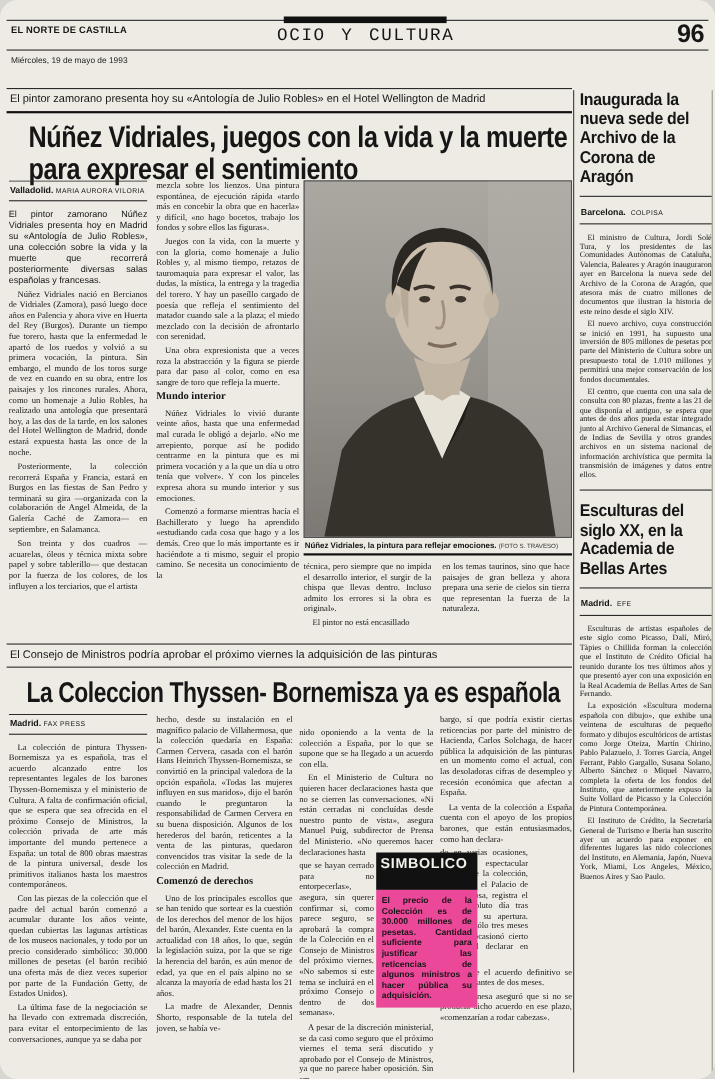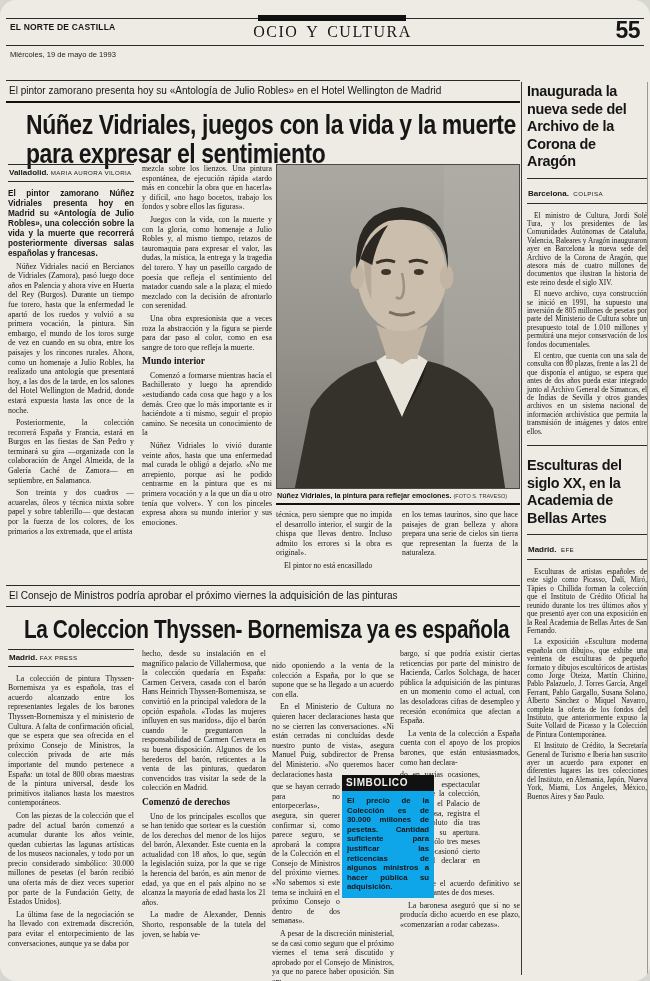--- a/index.html
+++ b/index.html
@@ -5,59 +5,59 @@
   html,body{margin:0;padding:0;background:#d8d6d0;}
   .page{position:relative;width:650px;height:981px;background:#edebe4;color:#161616;
         font-family:"Liberation Serif",serif;overflow:hidden;border-radius:16px;}
   .rule{position:absolute;border-top:1px solid #2a2a2a;}
   
   .mast-left{position:absolute;left:10px;top:22px;font-family:"Liberation Sans",sans-serif;}
   .mast-paper{font-weight:bold;font-size:8.5px;letter-spacing:.2px;}
   .mast-date{font-size:7.6px;margin-top:18px;color:#222;}
   .section-bar{position:absolute;left:258px;top:15px;width:148px;height:6px;background:#111;}
   .section-title{position:absolute;left:240px;top:23px;width:185px;text-align:center;
-        font-family:Liberation Serif, serif;font-size:16px;letter-spacing:1.5px;word-spacing:3px;}
+        font-family:Liberation Mono, monospace;font-size:16px;letter-spacing:1.5px;word-spacing:3px;}
   .page-num{position:absolute;right:10px;top:17px;font-family:"Liberation Sans",sans-serif;
         font-weight:bold;font-size:23px;letter-spacing:-.5px;}
   
   .kicker{font-family:"Liberation Sans",sans-serif;font-size:10px;padding:4px 3px 5px 3px;}
   .byline{border-top:1px solid #2a2a2a;border-bottom:1px solid #2a2a2a;padding:3px 1px;
         font-family:"Liberation Sans",sans-serif;margin-bottom:7px;}
   .byline .city{font-weight:bold;font-size:8px;margin-top:43px;}
   .byline .agency{font-size:6.2px;letter-spacing:.4px;}
   .col{position:absolute;overflow:hidden;text-align:justify;font-size:7.8px;line-height:9.6px;}
   .col p{margin:0 0 3px 0;text-indent:8px;}
   .col p.cont{text-indent:0;}
   .subhead{font-weight:bold;font-size:9.5px;margin:5px 0 4px 0;text-align:left;
         font-family:"Liberation Serif",serif;}
   .narrow-l{width:68px;}
   .narrow-r{width:80px;margin-left:auto;}
   
   .a1{position:absolute;left:6px;top:80px;width:514px;height:505px;}
   .a1 .kicker{border-top:1px solid #2a2a2a;border-bottom:2px solid #111;}
   .h1{margin:8px 0 0 20px;width:600px;font-family:"Liberation Sans",sans-serif;font-weight:bold;
         font-size:27px;line-height:29px;letter-spacing:-.5px;transform:scaleX(.85);transform-origin:left top;}
-  .lead{font-family:"Liberation Sans",sans-serif;font-weight:bold;font-size:8.2px;line-height:10px;
+  .lead{font-family:"Liberation Sans",sans-serif;font-weight:normal;font-size:8.2px;line-height:10px;
         margin-bottom:9px;text-align:justify;}
   .photo-block{position:absolute;left:270px;top:84px;width:244px;}
   .photo{height:323px;border:1px solid #4a4a4a;background:#999;}
   .photo svg{display:block;width:100%;height:100%;}
   .caption{border-bottom:2px solid #111;padding:2px 1px 3px 1px;
         font-family:"Liberation Sans",sans-serif;font-size:7.2px;font-weight:bold;}
   .caption .credit{font-weight:normal;font-size:5.6px;color:#333;}
   .subcols{position:relative;margin-top:5px;height:66px;}
   
   .a2{position:absolute;left:6px;top:585px;width:514px;height:304px;}
   .a2 .kicker{border-top:1px solid #2a2a2a;border-bottom:1px solid #2a2a2a;}
   .h2{margin:7px 0 0 18px;white-space:nowrap;font-family:"Liberation Sans",sans-serif;font-weight:bold;
         font-size:26px;letter-spacing:-.5px;transform:scaleX(.8);transform-origin:left top;}
   .pullbox{position:absolute;left:336px;top:190px;width:92px;font-family:"Liberation Sans",sans-serif;}
-  .pullbox .pb-head{background:#111;color:#f2f0ea;font-weight:bold;font-size:10px;
-        letter-spacing:.6px;padding:2px 4px 3px 4px;}
-  .pullbox .pb-body{background:#0ea5e9;padding:5px 5px 6px 5px;font-weight:bold;font-size:7.8px;
+  .pullbox .pb-head{background:#111;color:#f2f0ea;font-weight:bold;font-size:13px;
+        letter-spacing:.6px;padding:2px 4px 17px 4px;}
+  .pullbox .pb-body{background:#ec4899;padding:5px 5px 6px 5px;font-weight:bold;font-size:7.8px;
         line-height:9.6px;text-align:justify;}
   
   .v-rule{position:absolute;left:521px;top:82px;height:893px;border-left:1px solid #3a3a3a;}
   .edge-rule{position:absolute;left:647px;top:82px;height:893px;border-left:1px solid #9a988f;}
   .sidebar{position:absolute;left:527px;top:80px;width:120px;}
   .sb-h{width:128px;font-family:"Liberation Sans",sans-serif;font-weight:bold;font-size:15.5px;
         line-height:17.5px;letter-spacing:-.3px;transform:scaleX(.93);transform-origin:left top;margin:2px 0 8px 0;}
   .sidebar .byline{margin:0 0 8px 0;}
   .sb-body{text-align:justify;font-size:7.3px;line-height:8.4px;}
   .sb-body p{margin:0 0 3px 0;text-indent:7px;}
@@ -68,45 +68,45 @@
 
 <div class="page">
 
   <div class="rule" style="left:6px;right:6px;top:18px;"></div>
   <div class="mast-left">
     <div class="mast-paper">EL NORTE DE CASTILLA</div>
     <div class="mast-date">Miércoles, 19 de mayo de 1993</div>
   </div>
   <div class="section-bar"></div>
   <div class="section-title">OCIO Y CULTURA</div>
-  <div class="page-num">55</div>
+  <div class="page-num">96</div>
   <div class="rule" style="left:6px;right:6px;top:45px;"></div>
 
   <div class="a1">
     <div class="kicker">El pintor zamorano presenta hoy su «Antología de Julio Robles» en el Hotel Wellington de Madrid</div>
     <div class="h1">Núñez Vidriales, juegos con la vida y la muerte para expresar el sentimiento</div>
 
     <div class="col" style="left:2px;top:84px;width:126px;height:414px;">
       <div class="byline">
         <span class="city">Valladolid.</span>
         <span class="agency">MARIA AURORA VILORIA</span>
       </div>
       <p class="lead cont">El pintor zamorano Núñez Vidriales presenta hoy en Madrid su «Antología de Julio Robles», una colección sobre la vida y la muerte que recorrerá posteriormente diversas salas españolas y francesas.</p>
       <p>Núñez Vidriales nació en Bercianos de Vidriales (Zamora), pasó luego doce años en Palencia y ahora vive en Huerta del Rey (Burgos). Durante un tiempo fue torero, hasta que la enfermedad le apartó de los ruedos y volvió a su primera vocación, la pintura. Sin embargo, el mundo de los toros surge de vez en cuando en su obra, entre los paisajes y los rincones rurales. Ahora, como un homenaje a Julio Robles, ha realizado una antología que presentará hoy, a las dos de la tarde, en los salones del Hotel Wellington de Madrid, donde estará expuesta hasta las once de la noche.</p>
       <p>Posteriormente, la colección recorrerá España y Francia, estará en Burgos en las fiestas de San Pedro y terminará su gira —organizada con la colaboración de Angel Almeida, de la Galería Caché de Zamora— en septiembre, en Salamanca.</p>
-      <p>Son treinta y dos cuadros —acuarelas, óleos y técnica mixta sobre papel y sobre tablerillo— que destacan por la fuerza de los colores, de los primarios a los extremada, que el artista</p>
+      <p>Son treinta y dos cuadros —acuarelas, óleos y técnica mixta sobre papel y sobre tablerillo— que destacan por la fuerza de los colores, de los influyen a los terciarios, que el artista</p>
     </div>
 
     <div class="col" style="left:136px;top:84px;width:130px;height:414px;">
       <p class="cont">mezcla sobre los lienzos. Una pintura espontánea, de ejecución rápida «tardo más en concebir la obra que en hacerla» y difícil, «no hago bocetos, trabajo los fondos y sobre ellos las figuras».</p>
       <p>Juegos con la vida, con la muerte y con la gloria, como homenaje a Julio Robles y, al mismo tiempo, retazos de tauromaquia para expresar el valor, las dudas, la mística, la entrega y la tragedia del torero. Y hay un paseíllo cargado de poesía que refleja el sentimiento del matador cuando sale a la plaza; el miedo mezclado con la decisión de afrontarlo con serenidad.</p>
       <p>Una obra expresionista que a veces roza la abstracción y la figura se pierde para dar paso al color, como en esa sangre de toro que refleja la muerte.</p>
       <div class="subhead">Mundo interior</div>
+      <p>Núñez Vidriales lo vivió durante veinte años, hasta que una enfermedad mal curada le obligó a dejarlo. «No me arrepiento, porque así he podido centrarme en la pintura que es mi primera vocación y a la que un día u otro tenía que volver». Y con los pinceles expresa ahora su mundo interior y sus emociones.</p>
       <p>Comenzó a formarse mientras hacía el Bachillerato y luego ha aprendido «estudiando cada cosa que hago y a los demás. Creo que lo más importante es ir haciéndote a ti mismo, seguir el propio camino. Se necesita un conocimiento de la</p>
-      <p>Núñez Vidriales lo vivió durante veinte años, hasta que una enfermedad mal curada le obligó a dejarlo. «No me arrepiento, porque así he podido centrarme en la pintura que es mi primera vocación y a la que un día u otro tenía que volver». Y con los pinceles expresa ahora su mundo interior y sus emociones.</p>
     </div>
 
     <div class="photo-block">
       <div class="photo">
         <svg viewBox="0 0 244 323" preserveAspectRatio="none">
           <defs>
             <linearGradient id="pbg" x1="0" y1="0" x2="0" y2="1">
               <stop offset="0" stop-color="#aba8a1"></stop>
                 <stop offset=".55" stop-color="#96938d"></stop>
                 <stop offset="1" stop-color="#7c7974"></stop>
@@ -213,18 +213,18 @@
 
     <div>
       <div class="sb-h">Esculturas del siglo XX, en la Academia de Bellas Artes</div>
       <div class="byline">
         <span class="city">Madrid.</span>
         <span class="agency">EFE</span>
       </div>
       <div class="sb-body">
         <p>Esculturas de artistas españoles de este siglo como Picasso, Dalí, Miró, Tàpies o Chillida forman la colección que el Instituto de Crédito Oficial ha reunido durante los tres últimos años y que presentó ayer con una exposición en la Real Academia de Bellas Artes de San Fernando.</p>
         <p>La exposición «Escultura moderna española con dibujo», que exhibe una veintena de esculturas de pequeño formato y dibujos escultóricos de artistas como Jorge Oteiza, Martín Chirino, Pablo Palazuelo, J. Torres García, Angel Ferrant, Pablo Gargallo, Susana Solano, Alberto Sánchez o Miquel Navarro, completa la oferta de los fondos del Instituto, que anteriormente expuso la Suite Vollard de Picasso y la Colección de Pintura Contemporánea.</p>
-        <p>El Instituto de Crédito, la Secretaría General de Turismo e Iberia han suscrito ayer un acuerdo para exponer en diferentes lugares las tres colecciones del Instituto, en Alemania, Japón, Nueva York, Miami, Los Angeles, México, Buenos Aires y Sao Paulo.</p>
+        <p>El Instituto de Crédito, la Secretaría General de Turismo e Iberia han suscrito ayer un acuerdo para exponer en diferentes lugares las nido colecciones del Instituto, en Alemania, Japón, Nueva York, Miami, Los Angeles, México, Buenos Aires y Sao Paulo.</p>
       </div>
     </div>
   </div>
 
 </div>
 
 </body></html>

